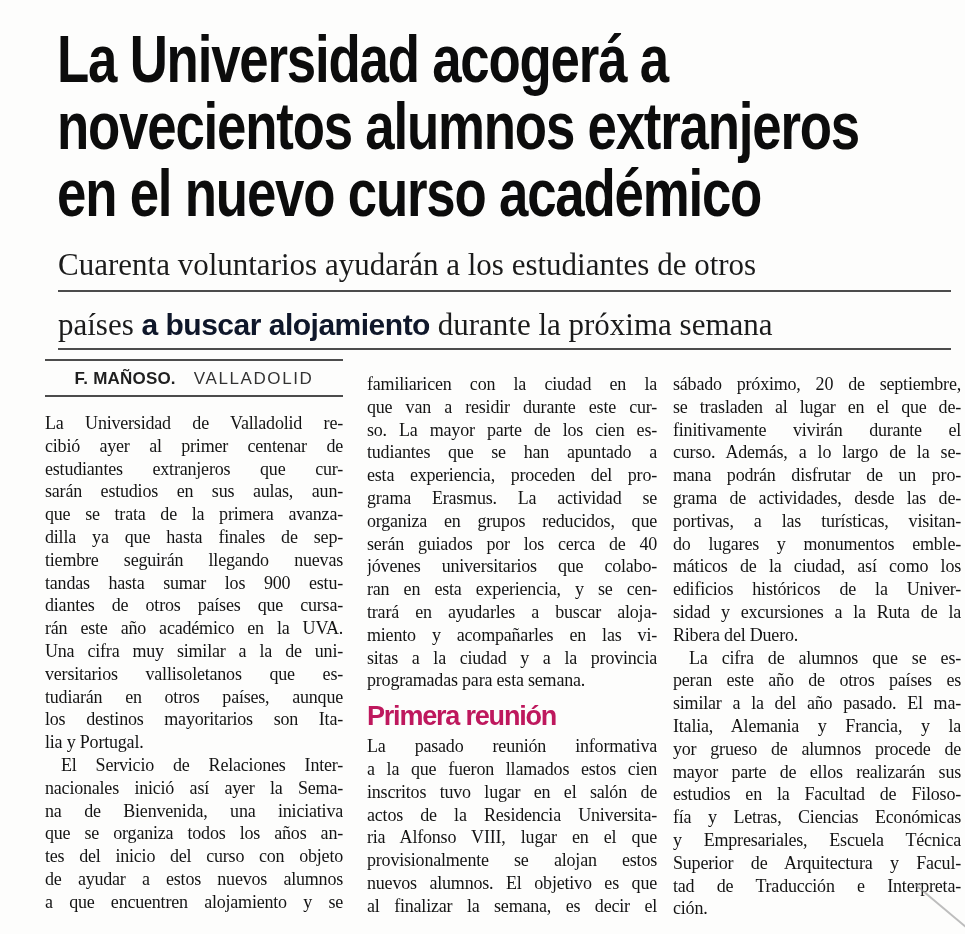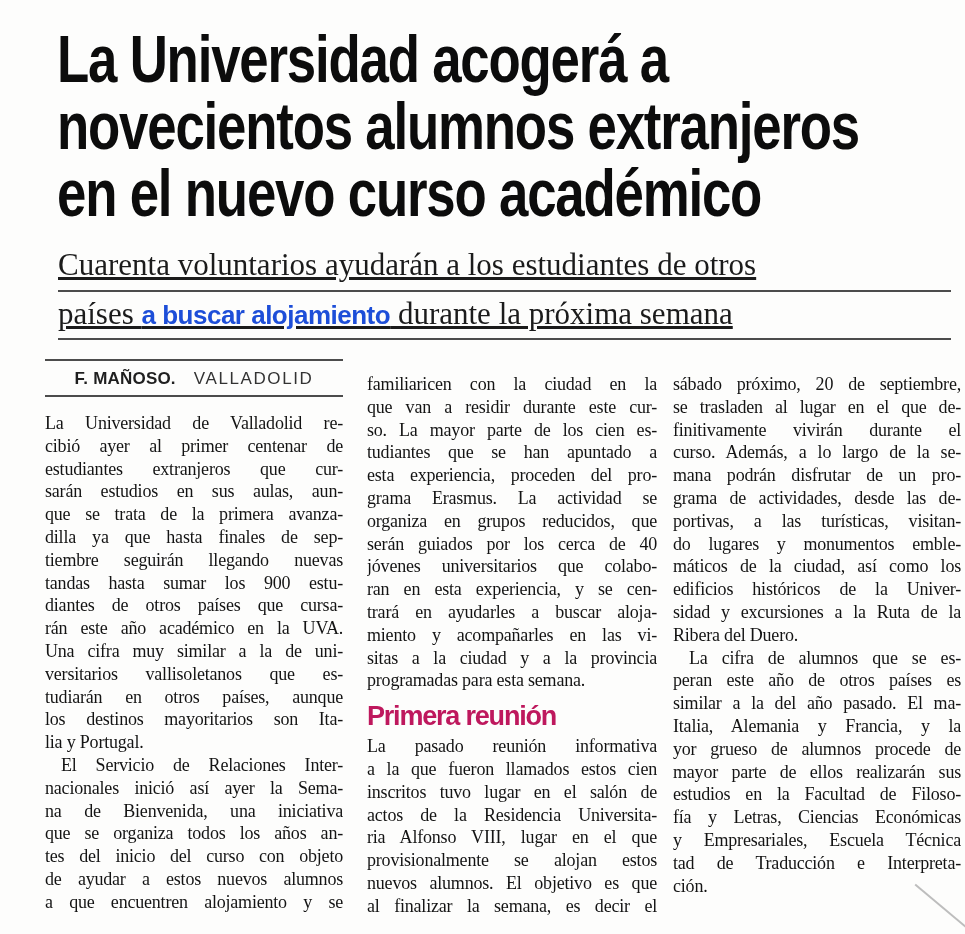--- a/index.html
+++ b/index.html
@@ -17,25 +17,25 @@
     font-weight:700;font-size:66px;line-height:67px;letter-spacing:-1.5px;
     color:#0c0c0c;white-space:nowrap;
     transform:scaleX(0.8);transform-origin:0 0;
   }
 
   
   .subtitle{
     position:absolute;left:58px;top:246px;width:893px;
     font-size:31px;color:#1b1b1b;
   }
-  .sub-line{line-height:38px;padding-bottom:6px;border-bottom:2px solid #4c4c4c;margin-bottom:3px;white-space:nowrap;text-decoration:underline;}
+  .sub-line{line-height:38px;padding-bottom:6px;border-bottom:2px solid #4c4c4c;margin-bottom:14px;white-space:nowrap;}
   .sub-line.second{padding-bottom:4px;}
   .sub-bold{
     font-family:"Liberation Sans","DejaVu Sans",sans-serif;
-    font-weight:700;font-size:26px;letter-spacing:-0.5px;color:#1d4ed8;
+    font-weight:700;font-size:30px;letter-spacing:-0.5px;color:#0f172a;
   }
 
   
   .columns{position:absolute;left:45px;top:359px;width:916px;display:flex;align-items:flex-start;}
   .col{width:298px;flex:0 0 auto;}
   .col.c2{width:290px;margin-left:24px;padding-top:14px;}
   .col.c3{width:288px;margin-left:16px;padding-top:14px;}
 
   
   .byline{
@@ -163,20 +163,21 @@
         <div class="para">
           <div class="l ind">La cifra de alumnos que se es-</div>
           <div class="l">peran este año de otros países es</div>
           <div class="l">similar a la del año pasado. El ma-</div>
           <div class="l">Italia, Alemania y Francia, y la</div>
           <div class="l">yor grueso de alumnos procede de</div>
           <div class="l">mayor parte de ellos realizarán sus</div>
           <div class="l">estudios en la Facultad de Filoso-</div>
           <div class="l">fía y Letras, Ciencias Económicas</div>
           <div class="l">y Empresariales, Escuela Técnica</div>
+          <div class="l">Superior de Arquitectura y Facul-</div>
           <div class="l">tad de Traducción e Interpreta-</div>
           <div class="l end">ción.</div>
         </div>
       </div>
   </div>
 
   <div class="artifact"></div>
 </div>
 
 </body></html>

